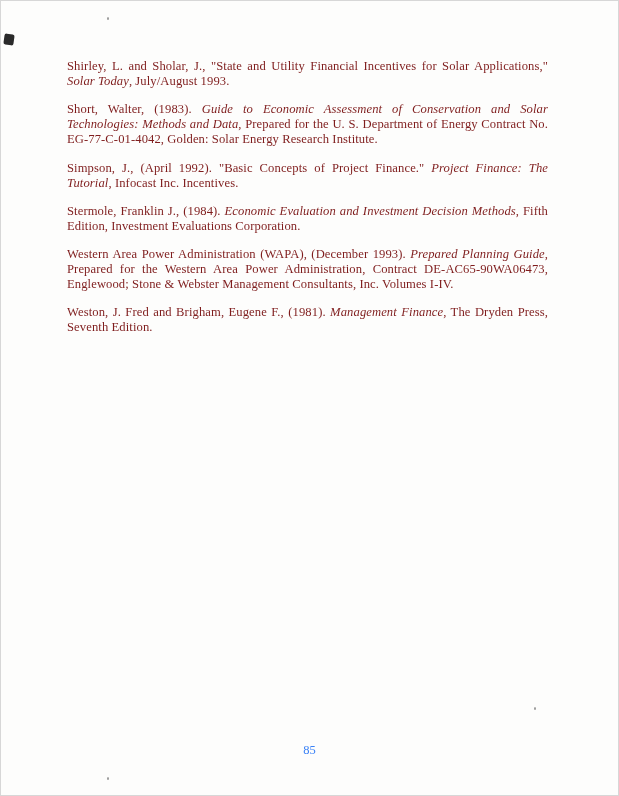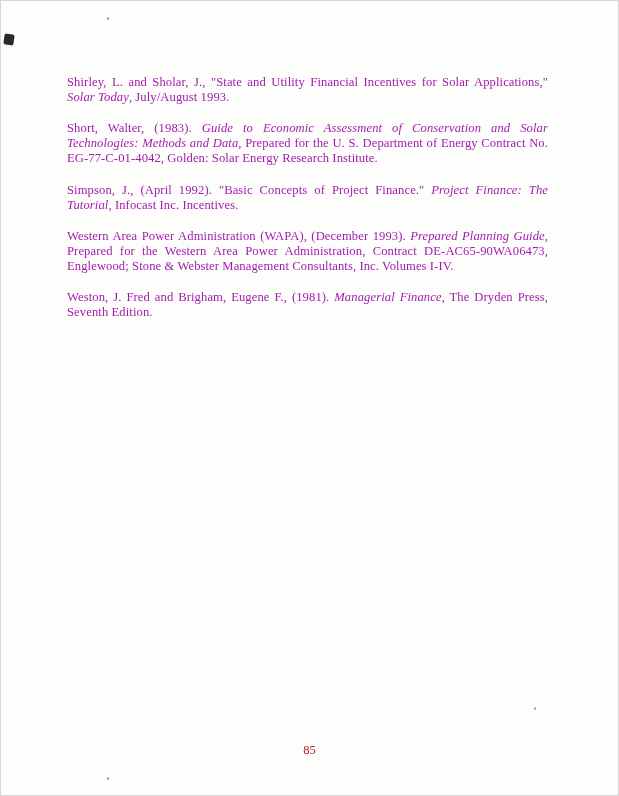--- a/index.html
+++ b/index.html
@@ -19,38 +19,38 @@
     font-family: "Liberation Serif", serif;
     color: #1c1c1c;
   }
   .content {
     position: absolute;
     left: 66px;
     top: 58px;
     width: 481px;
   }
   .reference {
-    margin: 16px 0 13px 0;
+    margin: 0 0 13px 0;
     font-size: 12.6px;
     line-height: 1.2;
     text-align: justify;
-    color: #a21caf;
+    color: #7f1d1d;
     letter-spacing: 0.1px;
   }
   .italic {
     font-style: italic;
   }
   .page-number {
     position: absolute;
     top: 742px;
     left: 0;
     width: 100%;
     text-align: center;
     font-size: 12.5px;
-    color: #b91c1c;
+    color: #3b82f6;
   }
   .artifact {
     position: absolute;
     background: #2a2a2a;
   }
   .artifact-corner {
     left: 3px;
     top: 33px;
     width: 10px;
     height: 11px;
@@ -88,19 +88,20 @@
 
   <div class="artifact artifact-corner"></div>
   <div class="speck speck-top"></div>
   <div class="speck speck-bottom"></div>
   <div class="speck speck-right"></div>
 
   <div class="content">
       <p class="reference"><span>Shirley, L. and Sholar, J., "State and Utility Financial Incentives for Solar Applications," </span><span class="italic">Solar Today</span><span>, July/August 1993.</span></p>
       <p class="reference"><span>Short, Walter, (1983). </span><span class="italic">Guide to Economic Assessment of Conservation and Solar Technologies: Methods and Data</span><span>, Prepared for the U. S. Department of Energy Contract No. EG-77-C-01-4042, Golden: Solar Energy Research Institute.</span></p>
       <p class="reference"><span>Simpson, J., (April 1992). "Basic Concepts of Project Finance." </span><span class="italic">Project Finance: The Tutorial</span><span>, Infocast Inc. Incentives.</span></p>
+      <p class="reference"><span>Stermole, Franklin J., (1984). </span><span class="italic">Economic Evaluation and Investment Decision Methods</span><span>, Fifth Edition, Investment Evaluations Corporation.</span></p>
       <p class="reference"><span>Western Area Power Administration (WAPA), (December 1993). </span><span class="italic">Prepared Planning Guide</span><span>, Prepared for the Western Area Power Administration, Contract DE-AC65-90WA06473, Englewood; Stone &amp; Webster Management Consultants, Inc. Volumes I-IV.</span></p>
-      <p class="reference"><span>Weston, J. Fred and Brigham, Eugene F., (1981). </span><span class="italic">Managerial Finance</span><span>, The Dryden Press, Seventh Edition.</span></p>
+      <p class="reference"><span>Weston, J. Fred and Brigham, Eugene F., (1981). </span><span class="italic">Management Finance</span><span>, The Dryden Press, Seventh Edition.</span></p>
     </div>
 
   <div class="page-number">85</div>
 
 </div>
 
 </body></html>

